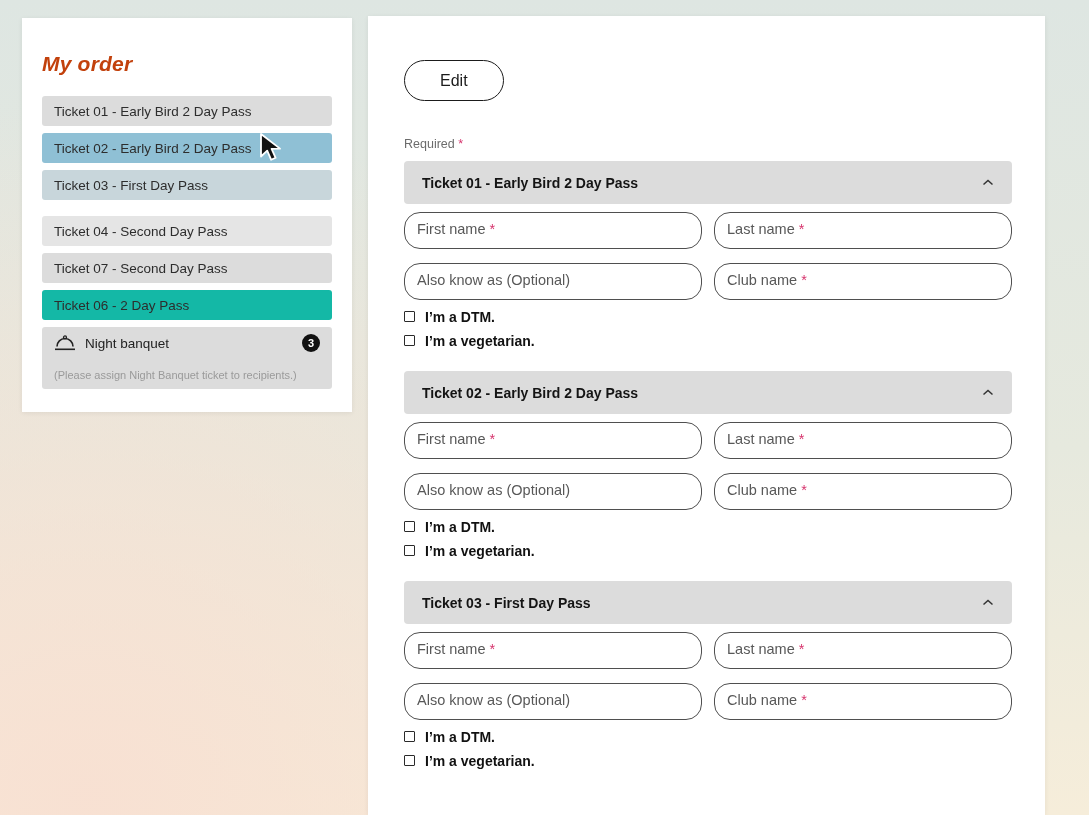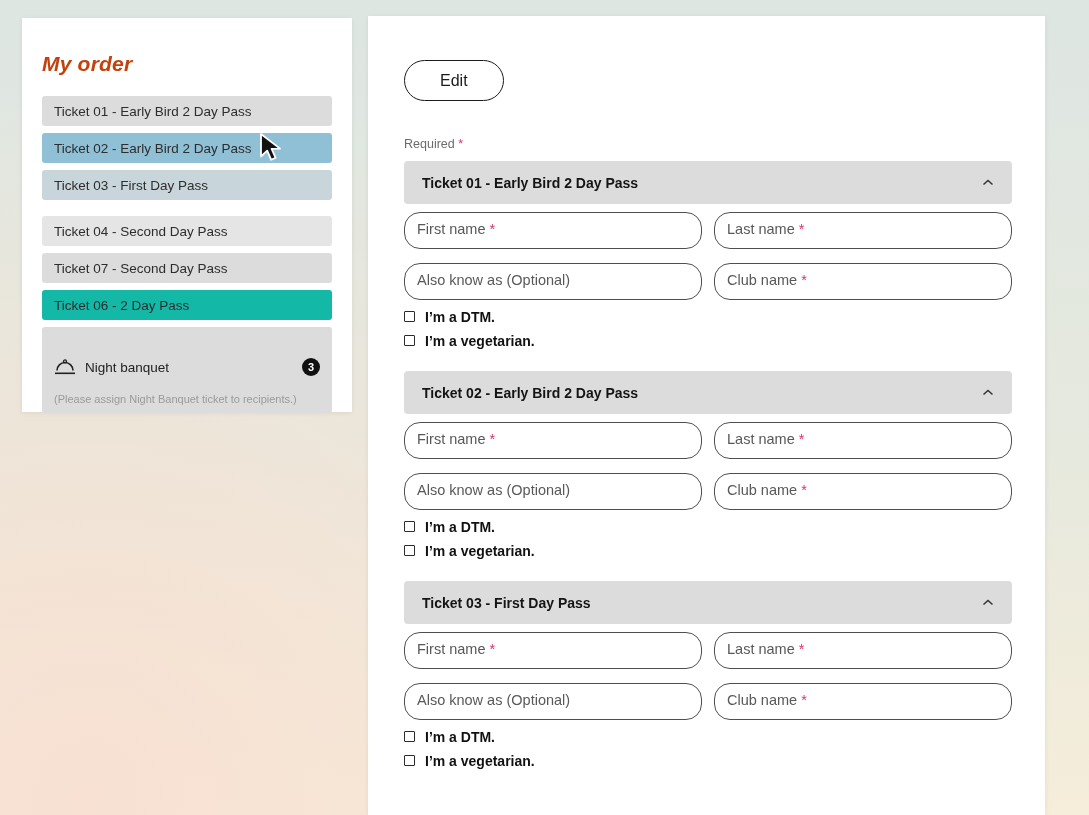--- a/index.html
+++ b/index.html
@@ -29,21 +29,21 @@
     height: 30px; border-radius: 3px;
     display: flex; align-items: center;
     padding: 0 12px; margin-bottom: 7px;
     font-size: 13.5px; font-weight: 500; color: #2d2d2d;
     cursor: pointer; white-space: nowrap; overflow: hidden;
   }
   .banquet-item {
     border-radius: 3px; background: #dcdcdc;
     padding: 7px 12px 8px 12px; margin-bottom: 7px;
   }
-  .banquet-row { display: flex; align-items: center; margin-top: 24px; }
+  .banquet-row { display: flex; align-items: center; }
   .banquet-icon { display: inline-flex; margin-right: 9px; }
   .banquet-label { font-size: 13.5px; font-weight: 500; color: #222; flex: 1; }
   .banquet-badge {
     width: 18px; height: 18px; border-radius: 50%;
     background: #111; color: #fff;
     font-size: 11px; font-weight: bold;
     display: flex; align-items: center; justify-content: center;
   }
   .banquet-note { font-size: 11px; color: #9a9a9a; margin-top: 17px; white-space: nowrap; }
 

